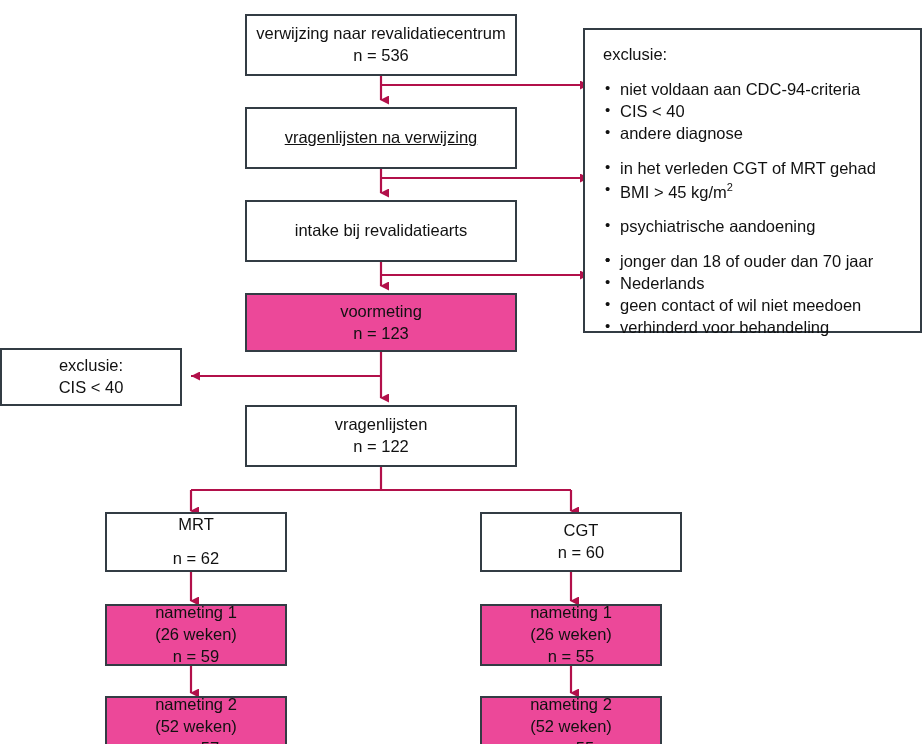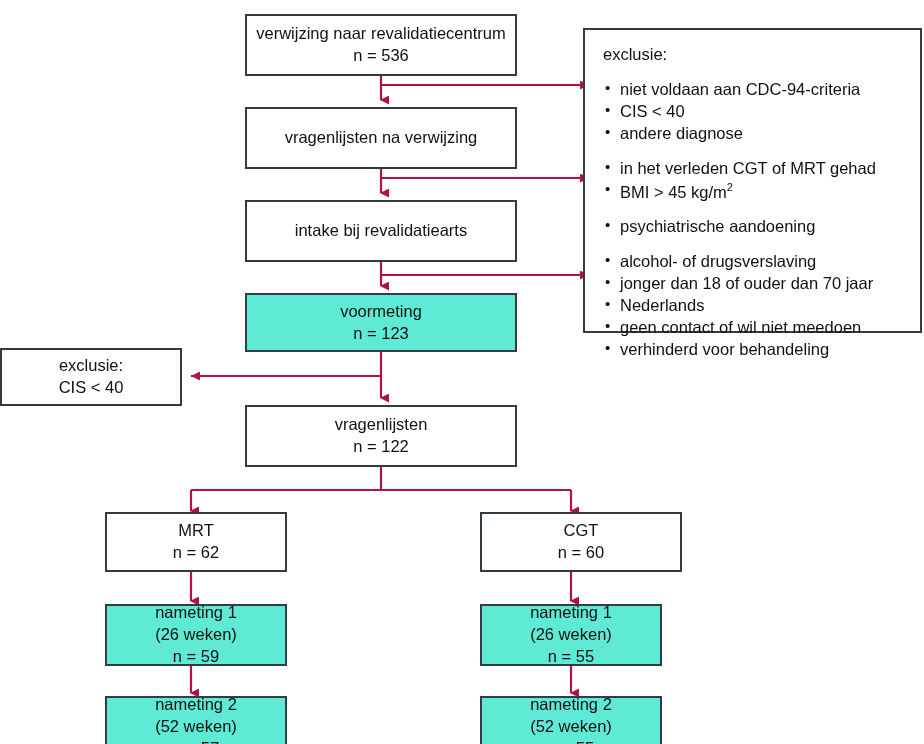--- a/index.html
+++ b/index.html
@@ -24,21 +24,21 @@
     display: flex;
     flex-direction: column;
     align-items: center;
     justify-content: center;
     text-align: center;
     color: #111111;
     font-size: 16.5px;
     line-height: 1.32;
   }
   .node.blue {
-    background: #5eead4;
+    background: #ec4899;
   }
   .node .line {
     display: block;
     white-space: nowrap;
   }
   .exclusion-panel {
     position: absolute;
     box-sizing: border-box;
     border: 2px solid #333c44;
     background: #ffffff;
@@ -128,21 +128,21 @@
       <path d="M571,560 L571,589" marker-end="url(#arrowDown)"></path>
       <path d="M571,654 L571,681" marker-end="url(#arrowDown)"></path>
     </g>
   </svg>
 
   <div class="node" style="left:245px; top:2px; width:272px; height:62px;">
     <span class="line">verwijzing naar revalidatiecentrum</span>
     <span class="line">n = 536</span>
   </div>
 
-  <div class="node" style="left:245px; top:95px; width:272px; height:62px;">
+  <div class="node" style="left:245px; top:95px; width:272px; height:62px;text-decoration:underline;">
     <span class="line">vragenlijsten na verwijzing</span>
   </div>
 
   <div class="node" style="left:245px; top:188px; width:272px; height:62px;">
     <span class="line">intake bij revalidatiearts</span>
   </div>
 
   <div class="node blue" style="left:245px; top:281px; width:272px; height:59px;">
     <span class="line">voormeting</span>
     <span class="line">n = 123</span>
@@ -151,21 +151,21 @@
   <div class="node" style="left:0px; top:336px; width:182px; height:58px;">
     <span class="line">exclusie:</span>
     <span class="line">CIS &lt; 40</span>
   </div>
 
   <div class="node" style="left:245px; top:393px; width:272px; height:62px;">
     <span class="line">vragenlijsten</span>
     <span class="line">n = 122</span>
   </div>
 
-  <div class="node" style="left:105px; top:500px; width:182px; height:60px;">
+  <div class="node" style="left:105px; top:500px; width:182px; height:60px;justify-content:space-between;">
     <span class="line">MRT</span>
     <span class="line">n = 62</span>
   </div>
 
   <div class="node blue" style="left:105px; top:592px; width:182px; height:62px;">
     <span class="line">nameting 1</span>
     <span class="line">(26 weken)</span>
     <span class="line">n = 59</span>
   </div>
 
@@ -194,21 +194,21 @@
 
   <div class="exclusion-panel" style="left:583px; top:16px; width:339px; height:305px;">
     <div class="heading">exclusie:</div>
     <ul id="exclusion-list">
         <li><span class="bullet">•</span><span>niet voldaan aan CDC-94-criteria</span></li>
         <li><span class="bullet">•</span><span>CIS &lt; 40</span></li>
         <li><span class="bullet">•</span><span>andere diagnose</span></li>
         <li class="gap"><span class="bullet">•</span><span>in het verleden CGT of MRT gehad</span></li>
         <li><span class="bullet">•</span><span>BMI &gt; 45 kg/m</span><span class="sup">2</span></li>
         <li class="gap"><span class="bullet">•</span><span>psychiatrische aandoening</span></li>
-        <li class="gap"><span class="bullet">•</span><span>alcohol- of drugsverslaving</span></li>
+        <li class="gap"><span class="bullet">•</span></li>
         <li><span class="bullet">•</span><span>jonger dan 18 of ouder dan 70 jaar</span></li>
         <li><span class="bullet">•</span><span class="cont">Nederlands</span></li>
         <li><span class="bullet">•</span><span>geen contact of wil niet meedoen</span></li>
         <li><span class="bullet">•</span><span>verhinderd voor behandeling</span></li>
       </ul>
   </div>
 
 </div>
 
 </body></html>

